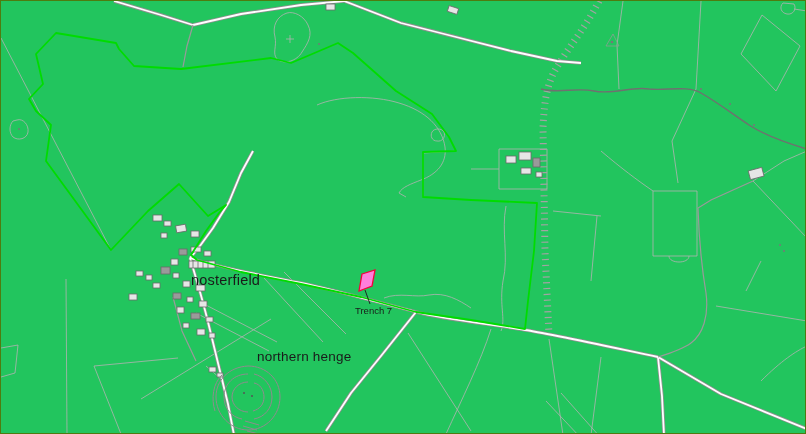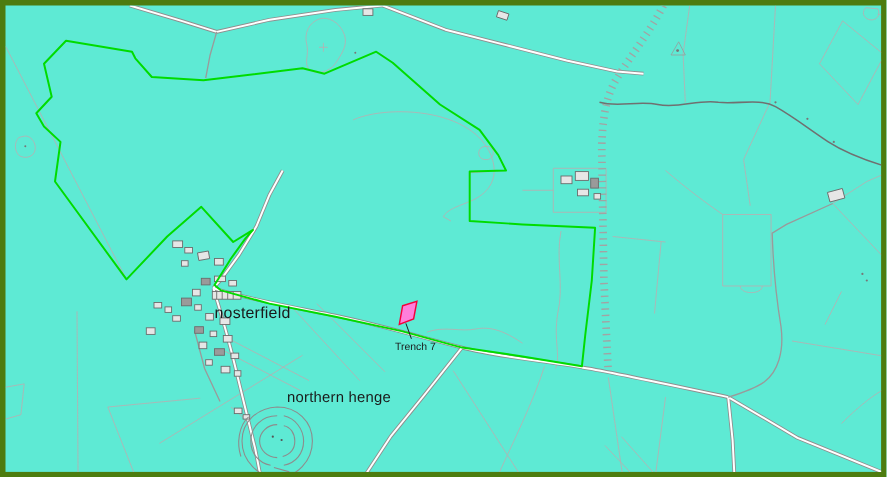--- a/index.html
+++ b/index.html
@@ -1,21 +1,21 @@
 <!DOCTYPE html>
 <html><head>
 <meta charset="utf-8">
 <style>
   html,body{margin:0;padding:0;background:#ffffff;}
   .map-frame{
     position:relative;
     width:806px;height:434px;
     box-sizing:border-box;
-    border:5px solid #4d7c0f;
-    background:#5eead4;
+    border:1px solid #4d7c0f;
+    background:#22c55e;
     overflow:hidden;
     font-family:"Liberation Sans", sans-serif;
   }
   svg{display:block}
   text{font-family:"Liberation Sans", sans-serif;}
   .lbl-village{font-size:14.5px;letter-spacing:.2px;}
   .lbl-henge{font-size:13.5px;letter-spacing:.2px;}
   .lbl-trench{font-size:9.5px;}
 </style>
 </head>

